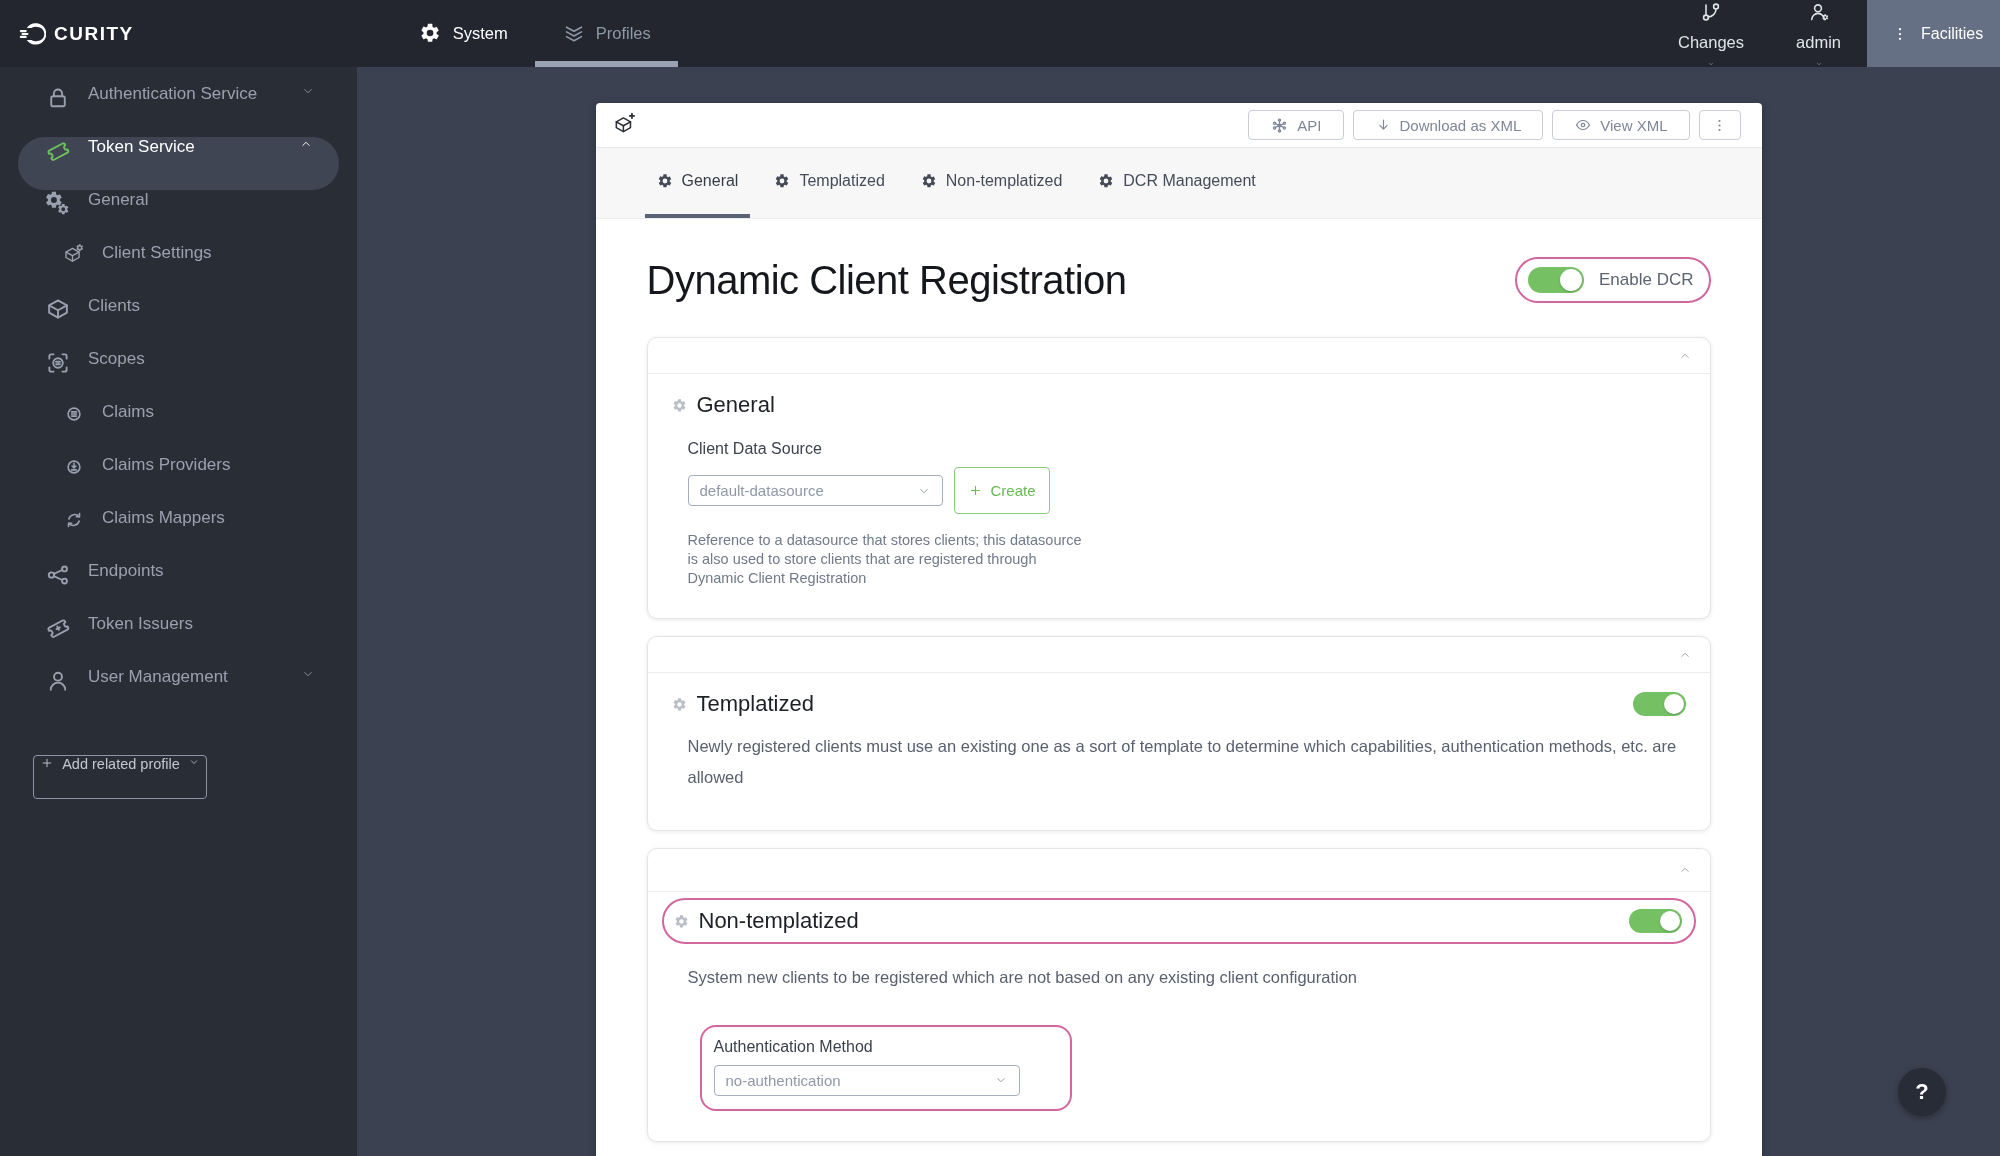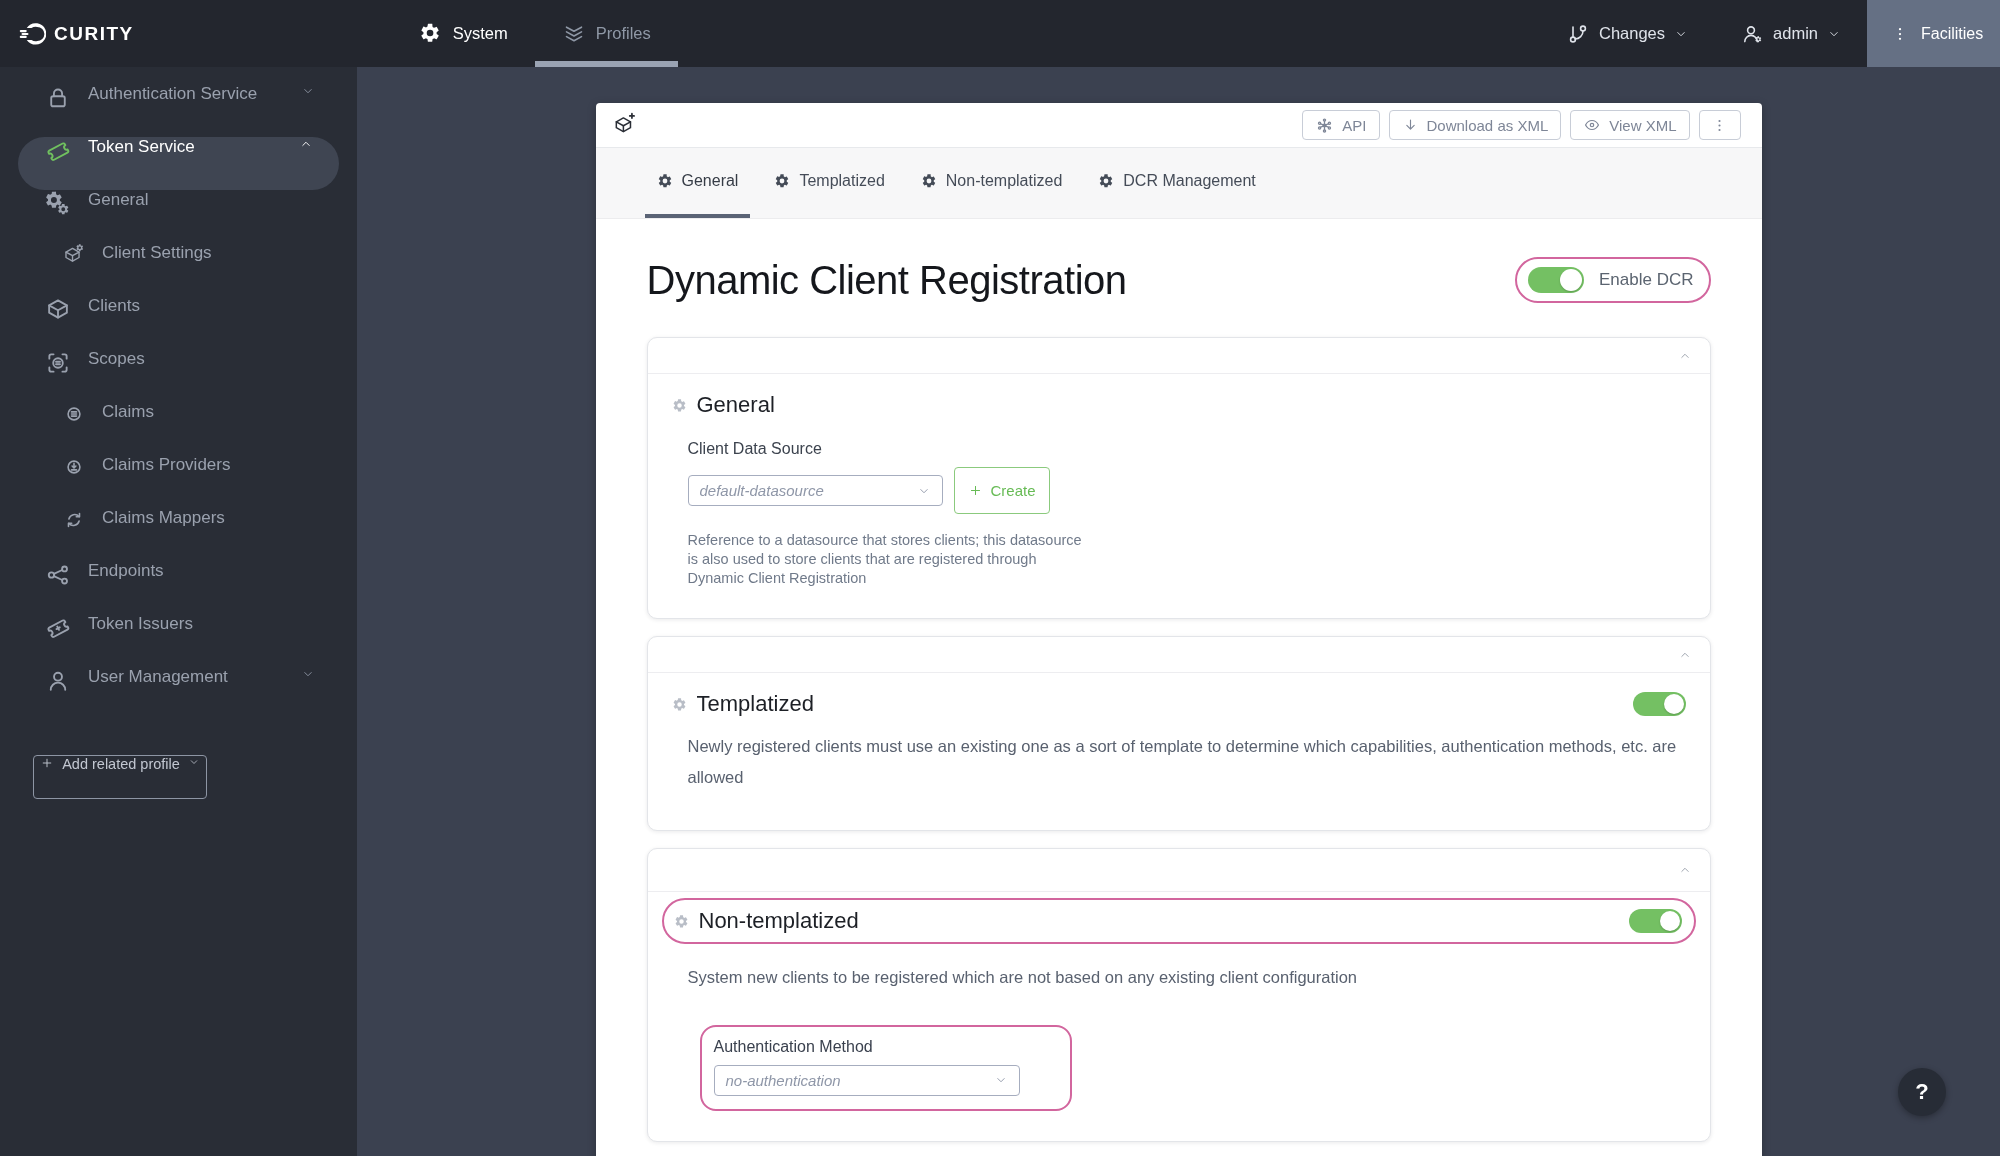--- a/index.html
+++ b/index.html
@@ -10,21 +10,21 @@
 
   
   .topbar { height:67px; background:#23262e; display:flex; align-items:stretch; position:relative; z-index:5; }
   .brand { display:flex; align-items:center; padding-left:18px; gap:8px; }
   .brand-name { color:#fff; font-size:19px; font-weight:bold; letter-spacing:1.5px; }
   .topnav { display:flex; margin-left:258px; align-items:stretch; }
   .topnav-item { display:flex; align-items:center; gap:10px; padding:0 27px; color:#fff; font-size:16.5px; cursor:pointer; position:relative; }
   .topnav-item.muted { color:#8f98a6; }
   .topnav-item.active::after { content:''; position:absolute; left:0; right:0; bottom:0; height:6px; background:#9aa3b3; }
   .topbar-right { margin-left:auto; display:flex; align-items:stretch; }
-  .top-ctl { display:flex; align-items:center; gap:9px; color:#dfe3ea; font-size:16.5px; padding:0 26px; cursor:pointer; }
+  .top-ctl { display:flex; align-items:center; gap:9px; color:#dfe3ea; font-size:16.5px; padding:0 26px; cursor:pointer;flex-direction:column; }
   .facilities { background:#657084; color:#fff; display:flex; align-items:center; gap:12px; padding:0 24px; width:133px; cursor:pointer; }
   .chev-sm { width:14px; height:14px; }
 
   
   .shell { display:flex; height:1089px; }
 
   
   .sidebar { width:357px; background:#292d36; padding-top:17px; flex-shrink:0; }
   .side-item { height:53px; display:flex; align-items:flex-start; gap:16px; color:#9aa1ae; font-size:17px; cursor:pointer; position:relative; }
   .side-item .lbl { white-space:nowrap; }
@@ -39,21 +39,21 @@
   .icon24 { width:24px; height:24px; flex-shrink:0; }
   .add-profile { margin:35px 0 0 33px; height:44px; width:174px; border:1px solid #8d95a4; border-radius:4px; background:none; color:#c2c7d1; font-size:14.5px; display:flex; justify-content:center; gap:8px; cursor:pointer; font-family:inherit; }
 
   
   .main { flex:1; position:relative; }
   .card { width:1166px; margin:36px auto 0; background:#fff; border-radius:4px 4px 0 0; min-height:1060px; box-shadow:0 2px 8px rgba(0,0,0,.25); }
 
   .card-head { height:45px; display:flex; align-items:center; padding:0 21px 0 16px; border-bottom:1px solid #e7e9ec; }
   .card-head-icon { color:#2a2e36; width:26px; height:26px; }
   .toolbar { margin-left:auto; display:flex; gap:9px; }
-  .tbtn { height:30px; border:1px solid #c8cdd7; border-radius:4px; background:#fff; color:#7e8697; font-size:15px; display:flex; align-items:center; gap:8px; padding:0 12px; cursor:pointer; font-family:inherit; }
+  .tbtn { height:30px; border:1px solid #c8cdd7; border-radius:4px; background:#fff; color:#7e8697; font-size:15px; display:flex; align-items:center; gap:8px; padding:0 21px; cursor:pointer; font-family:inherit; }
   .tbtn.square { width:42px; justify-content:center; padding:0; }
 
   .tabbar { background:#f7f7f8; height:71px; display:flex; align-items:stretch; padding-left:49px; border-bottom:1px solid #ececee; }
   .tab { display:flex; align-items:center; gap:9px; padding:0 12px; margin-right:12px; font-size:16px; color:#454c58; cursor:pointer; border-bottom:4px solid transparent; }
   .tab .gear { color:#444b57; }
   .tab.active { border-bottom-color:#5a6375; color:#363c46; }
 
   .content { padding:0 51px; }
   .title-row { display:flex; align-items:center; justify-content:space-between; padding:38px 0 34px; }
   .page-title { font-size:40px; font-weight:500; color:#15171c; letter-spacing:-0.5px; }
@@ -70,21 +70,21 @@
   .sec-strip .chev-up { width:14px; height:14px; cursor:pointer; }
   .sec-body { padding:18px 24px 30px; }
   .sec-heading { display:flex; align-items:center; gap:10px; }
   .sec-heading .gear { color:#b9bec7; width:15px; height:15px; }
   .sec-heading h2 { font-size:22px; font-weight:500; color:#1d2026; }
   .sec-heading .toggle { margin-left:auto; }
 
   .field { margin:22px 0 0 16px; }
   .field-label { font-size:16px; color:#3c434e; margin-bottom:9px; }
   .row { display:flex; gap:11px; align-items:center; }
-  .select { width:255px; height:31px; border:1px solid #a6adbf; border-radius:4px; display:flex; align-items:center; padding:0 11px; color:#8f97a8; font-size:15px; cursor:pointer; background:#fff; justify-content:space-between;font-style:italic; }
+  .select { width:255px; height:31px; border:1px solid #a6adbf; border-radius:4px; display:flex; align-items:center; padding:0 11px; color:#8f97a8; font-size:15px; cursor:pointer; background:#fff; justify-content:space-between; }
   .select .chev-sm { color:#8f97a8; }
   .btn-create { height:47px; border:1px solid #8bca7d; color:#67bb55; border-radius:4px; background:#fff; font-size:15px; display:flex; align-items:center; gap:8px; padding:0 13px; cursor:pointer; font-family:inherit; }
   .help-text { margin:17px 0 0 16px; font-size:14.5px; color:#707a8a; line-height:1.32; white-space:pre-line; }
 
   .sec-desc { margin:14px 0 0 16px; font-size:16.5px; color:#59616f; line-height:1.85; max-width:1035px; }
 
   .pink-header { margin:6px 14px 0; border:2px solid #d2669e; border-radius:23px; height:46px; display:flex; align-items:center; gap:10px; padding:0 10px 0 10px; }
   .pink-header .gear { color:#b9bec7; width:15px; height:15px; }
   .pink-header h2 { font-size:22px; font-weight:500; color:#1d2026; }
   .pink-header .toggle { margin-left:auto; margin-right:2px; }

